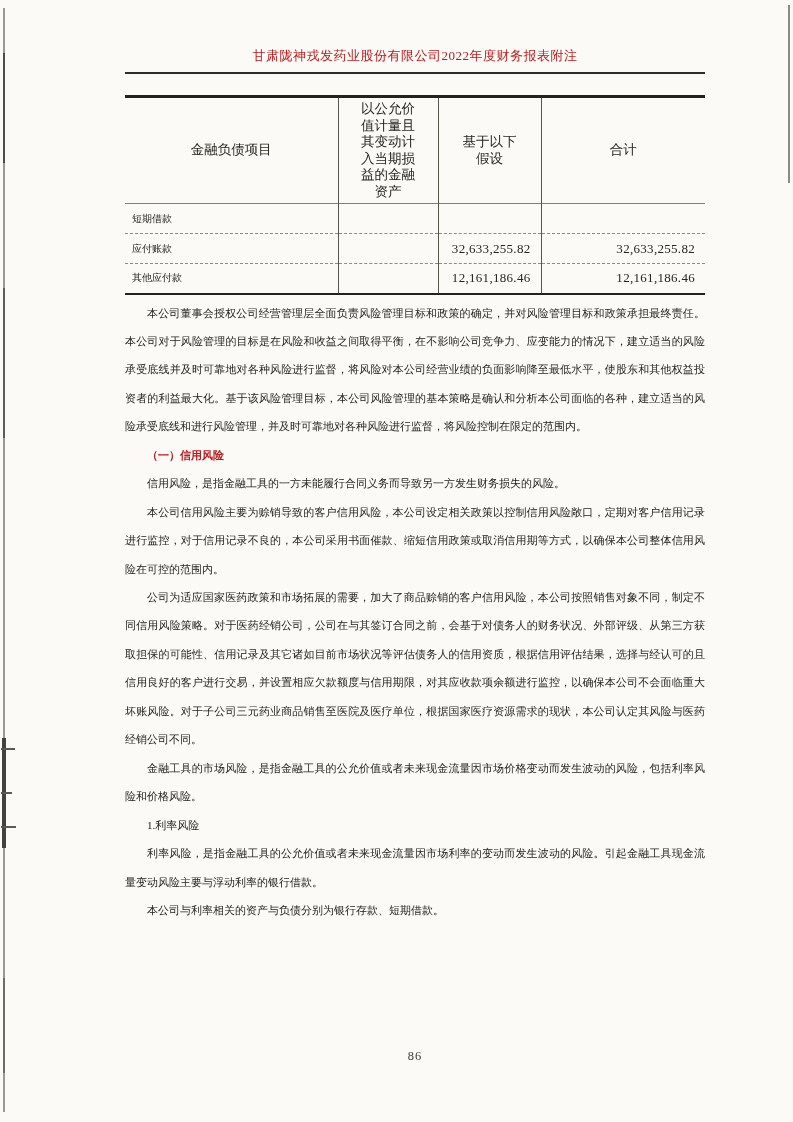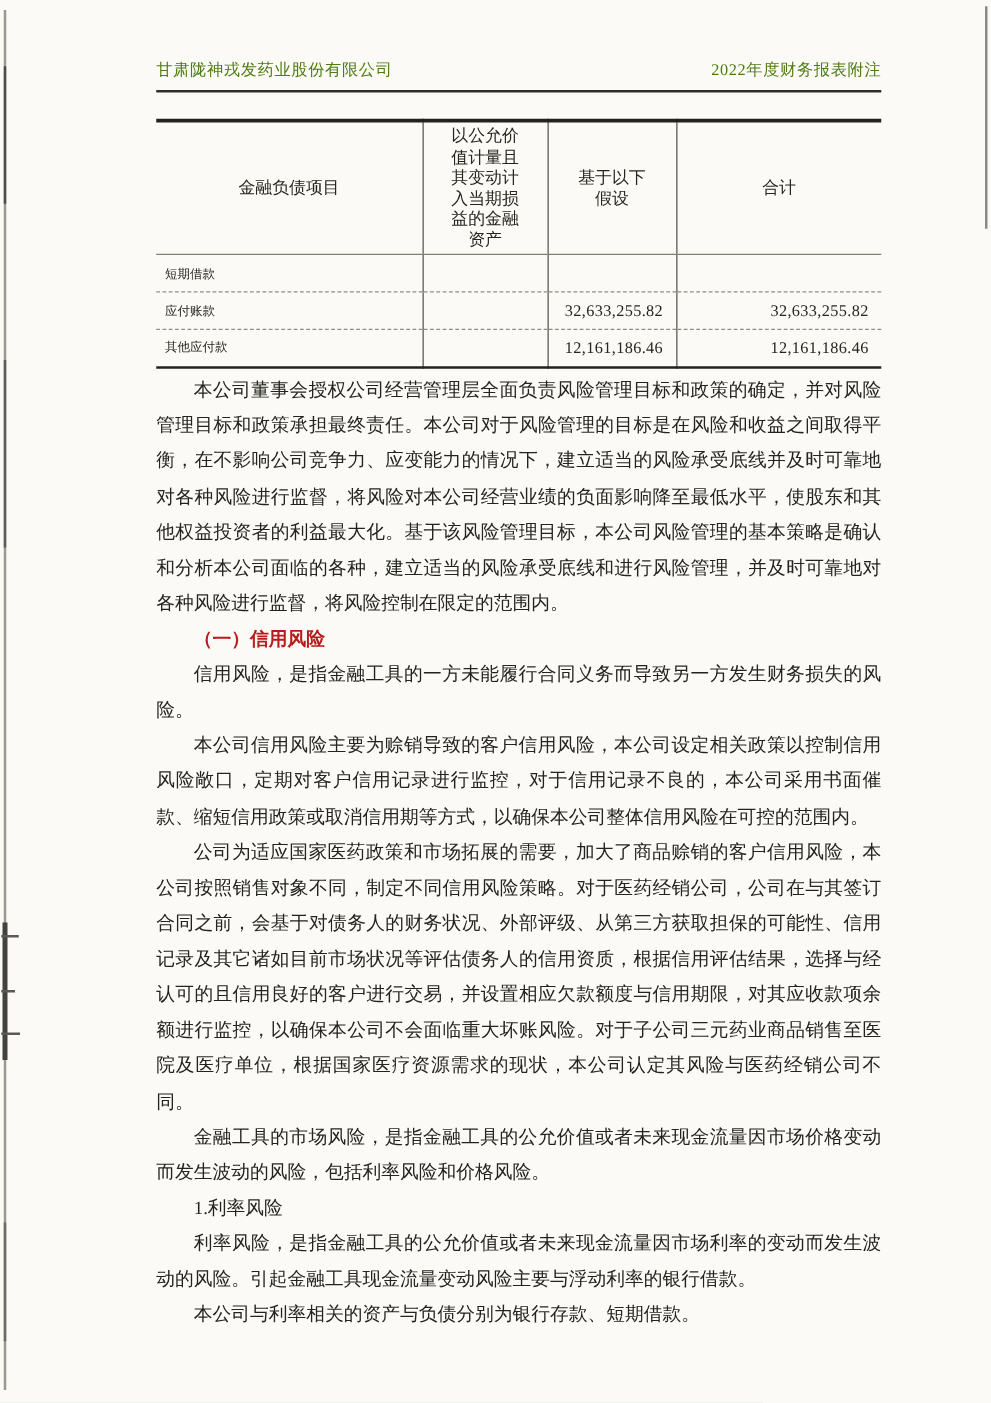--- a/index.html
+++ b/index.html
@@ -25,22 +25,22 @@
   .tick.t1{left:1px;top:748px;width:14px;}
   .tick.t2{left:1px;top:792px;width:11px;}
   .tick.t3{left:1px;top:826px;width:15px;}
   .edge-right{
     position:absolute;left:788px;top:5px;width:2px;height:178px;
     background:#8b8b85;
   }
   
   .sheet{position:absolute;left:125px;top:47px;width:580px;}
   .page-header{
-    display:flex;justify-content:space-between;align-items:flex-end;
-    font-size:13px;letter-spacing:.5px;color:#4d7c0f;
+    display:flex;justify-content:center;align-items:flex-end;
+    font-size:13px;letter-spacing:.5px;color:#b91c1c;
     padding-bottom:7px;border-bottom:2.5px solid #2f2f2a;
   }
   
   table.fin{
     border-collapse:collapse;table-layout:fixed;
     width:580px;margin-top:21px;
     border-top:3px solid #22221f;
     border-bottom:2px solid #22221f;
   }
   table.fin th{
@@ -51,21 +51,21 @@
   table.fin thead tr{height:78px;border-bottom:1px solid #7f7f75;}
   table.fin tbody tr{height:30px;}
   table.fin tbody tr:not(:first-child){border-top:1px dashed #8d8d81;}
   table.fin th+th, table.fin td+td{border-left:1px solid #56544c;}
   table.fin td{font-size:10px;color:#26261f;padding:2px 4px;vertical-align:middle;}
   table.fin td.c-item{text-align:left;padding-left:7px;}
   table.fin td.c-num{text-align:right;padding-right:10px;font-size:13px;letter-spacing:.3px;}
   
   .docbody{
     margin-top:4px;
-    font-size:15px;line-height:28.45px;
+    font-size:11px;line-height:28.45px;
     text-align:justify;color:#24241f;
   }
   .docbody p{margin:0;padding:0;text-indent:2em;}
   .docbody p.heading{font-weight:bold;color:#b91c1c;}
   
   .pagenum{
     position:absolute;left:125px;width:580px;top:1049px;
     text-align:center;font-size:12.5px;color:#3c3c36;letter-spacing:1px;
   }
 </style>
@@ -136,14 +136,15 @@
         <p class="para">本公司信用风险主要为赊销导致的客户信用风险，本公司设定相关政策以控制信用风险敞口，定期对客户信用记录进行监控，对于信用记录不良的，本公司采用书面催款、缩短信用政策或取消信用期等方式，以确保本公司整体信用风险在可控的范围内。</p>
         <p class="para">公司为适应国家医药政策和市场拓展的需要，加大了商品赊销的客户信用风险，本公司按照销售对象不同，制定不同信用风险策略。对于医药经销公司，公司在与其签订合同之前，会基于对债务人的财务状况、外部评级、从第三方获取担保的可能性、信用记录及其它诸如目前市场状况等评估债务人的信用资质，根据信用评估结果，选择与经认可的且信用良好的客户进行交易，并设置相应欠款额度与信用期限，对其应收款项余额进行监控，以确保本公司不会面临重大坏账风险。对于子公司三元药业商品销售至医院及医疗单位，根据国家医疗资源需求的现状，本公司认定其风险与医药经销公司不同。</p>
         <p class="para">金融工具的市场风险，是指金融工具的公允价值或者未来现金流量因市场价格变动而发生波动的风险，包括利率风险和价格风险。</p>
         <p class="subheading">1.利率风险</p>
         <p class="para">利率风险，是指金融工具的公允价值或者未来现金流量因市场利率的变动而发生波动的风险。引起金融工具现金流量变动风险主要与浮动利率的银行借款。</p>
         <p class="para">本公司与利率相关的资产与负债分别为银行存款、短期借款。</p>
       </div>
 
   </div>
 
+  <div class="pagenum">86</div>
 
 </div>
 
 </body></html>

